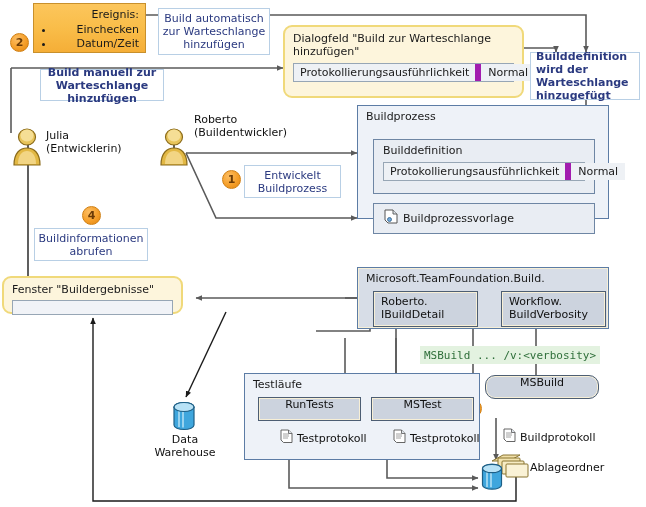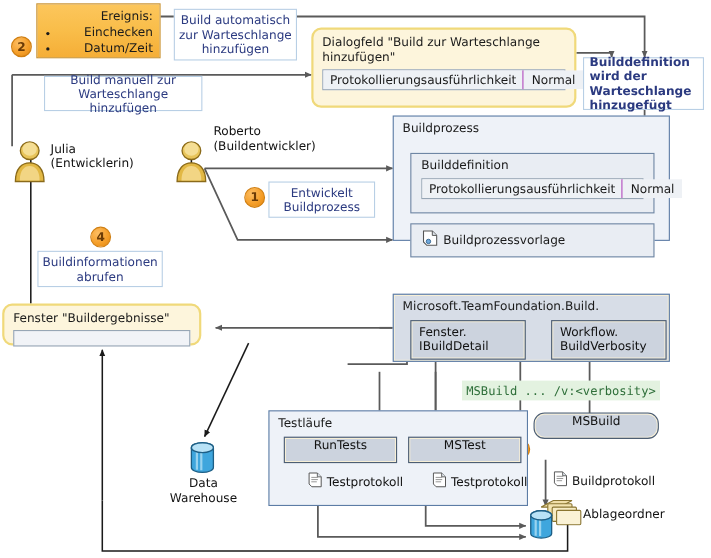--- a/index.html
+++ b/index.html
@@ -63,21 +63,21 @@
   .field-row {
     display: flex;
     border: 1px solid #97a6b5;
     background: #eef1f5;
     margin-top: 5px;
     font-size: 11px;
   }
   .field-label {
     flex: 1;
     padding: 2px 6px;
-    border-right: 1px solid #a21caf;
+    border-right: 6px solid #a21caf;
     background: #eef1f5;
     color: #1a1a1a;
     white-space: nowrap;
   }
   .field-value {
     padding: 2px 7px;
     background: #eef1f5;
     color: #1a1a1a;
     white-space: nowrap;
   }
@@ -237,21 +237,21 @@
     <ul>
       <li>Einchecken</li>
       <li>Datum/Zeit</li>
     </ul>
   </div>
 
   <div class="node note-box" style="left:158px; top:8px; width:112px; height:47px;">
     <span>Build automatisch zur Warteschlange hinzufügen</span>
   </div>
 
-  <div class="node note-box" style="left:40px; top:69px; width:144px; height:32px;">
+  <div class="node note-box" style="left:40px; top:69px; width:124px; height:32px;font-weight:bold;">
     <span>Build manuell zur Warteschlange hinzufügen</span>
   </div>
 
   <div class="node dialog-panel" style="left:283px; top:25px; width:241px; height:73px;">
     <div>Dialogfeld "Build zur Warteschlange hinzufügen"</div>
     <div class="field-row">
       <div class="field-label">Protokollierungsausführlichkeit</div>
       <div class="field-value">Normal</div>
     </div>
   </div>
@@ -315,21 +315,21 @@
       </span>
       <span>Buildprozessvorlage</span>
     </div>
   </div>
 
   <div class="node group-box" style="left:357px; top:267px; width:252px; height:62px; background:#d7dde7; border:1px solid #5c7ca5; box-shadow: inset 0 0 0 1px #f7efd6;">
     <div class="group-title">Microsoft.TeamFoundation.Build.</div>
 
     <div class="chip left" style="left:15px; top:23px; width:105px; height:36px; align-items:flex-start; padding-top:3px;">
       <span style="display:block;">
-        <span>Fenster.</span><br>
+        <span>Roberto.</span><br>
         <span>IBuildDetail</span>
       </span>
     </div>
 
     <div class="chip left" style="left:143px; top:23px; width:105px; height:36px; align-items:flex-start; padding-top:3px;">
       <span style="display:block;">
         <span>Workflow.</span><br>
         <span>BuildVerbosity</span>
       </span>
     </div>

